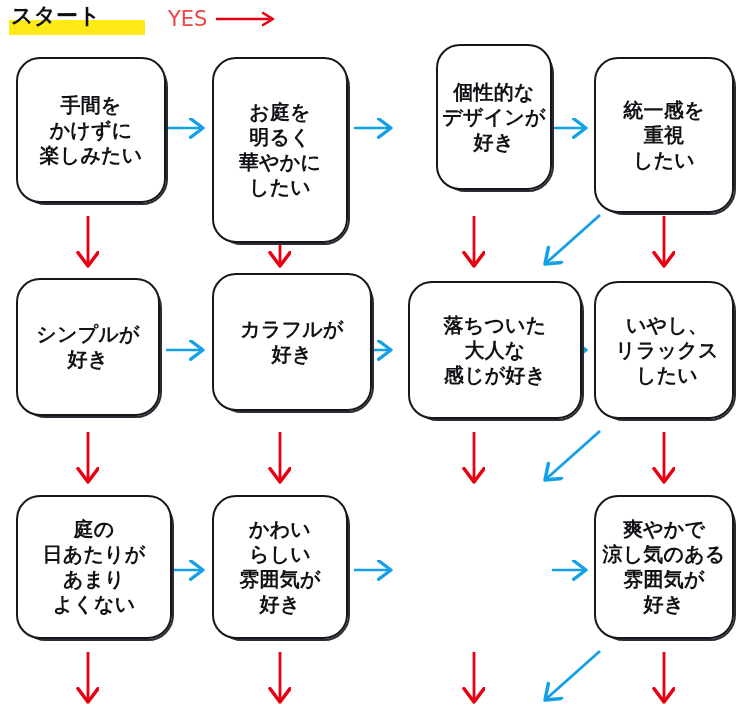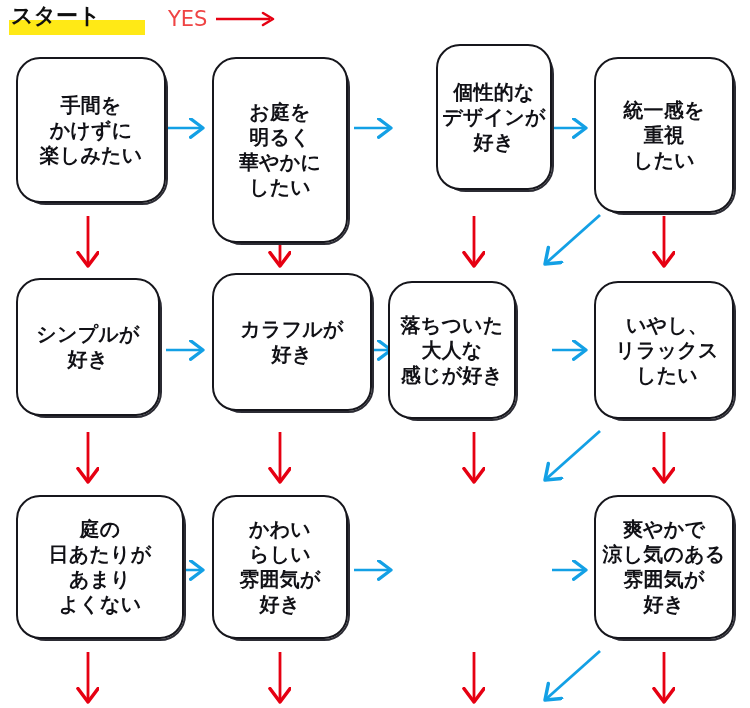--- a/index.html
+++ b/index.html
@@ -186,37 +186,37 @@
 好き</span>
   </div>
 
   <div class="node" style="left:212px;top:273px;width:160px;height:138px;">
     <span class="outline-outer"></span>
     <span class="outline-inner"></span>
     <span class="label">カラフルが
 好き</span>
   </div>
 
-  <div class="node" style="left:388px;top:281px;width:128px;height:138px;">
+  <div class="node" style="left:408px;top:281px;width:174px;height:138px;">
     <span class="outline-outer"></span>
     <span class="outline-inner"></span>
     <span class="label">落ちついた
 大人な
 感じが好き</span>
   </div>
 
   <div class="node" style="left:594px;top:281px;width:140px;height:138px;padding-left:6px;">
     <span class="outline-outer"></span>
     <span class="outline-inner"></span>
     <span class="label">いやし、
 リラックス
 したい</span>
   </div>
 
-  <div class="node" style="left:16px;top:495px;width:168px;height:144px;align-items:center;">
+  <div class="node" style="left:16px;top:495px;width:156px;height:144px;align-items:center;">
     <span class="outline-outer"></span>
     <span class="outline-inner"></span>
     <span class="label">庭の
 日あたりが
 あまり
 よくない</span>
   </div>
 
   <div class="node" style="left:212px;top:495px;width:136px;height:144px;border-radius:29px;">
     <span class="outline-outer"></span>

